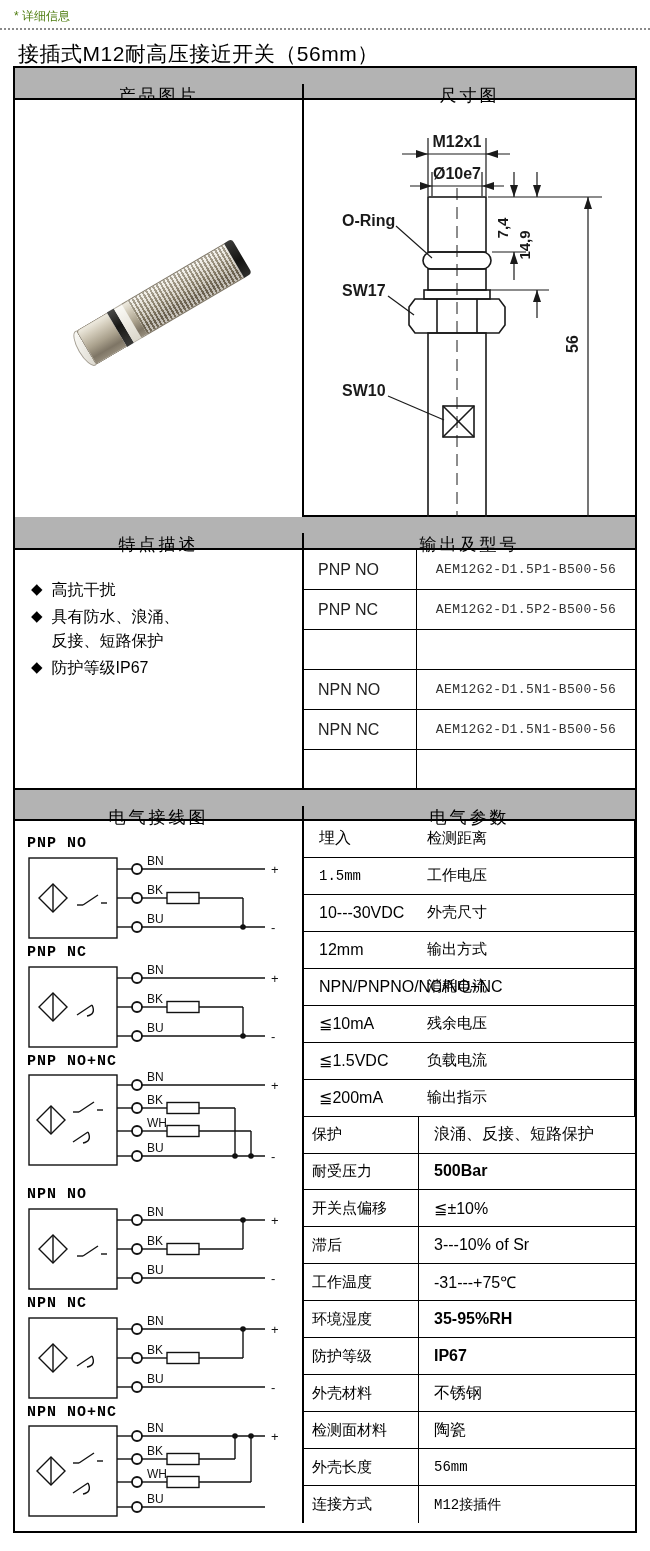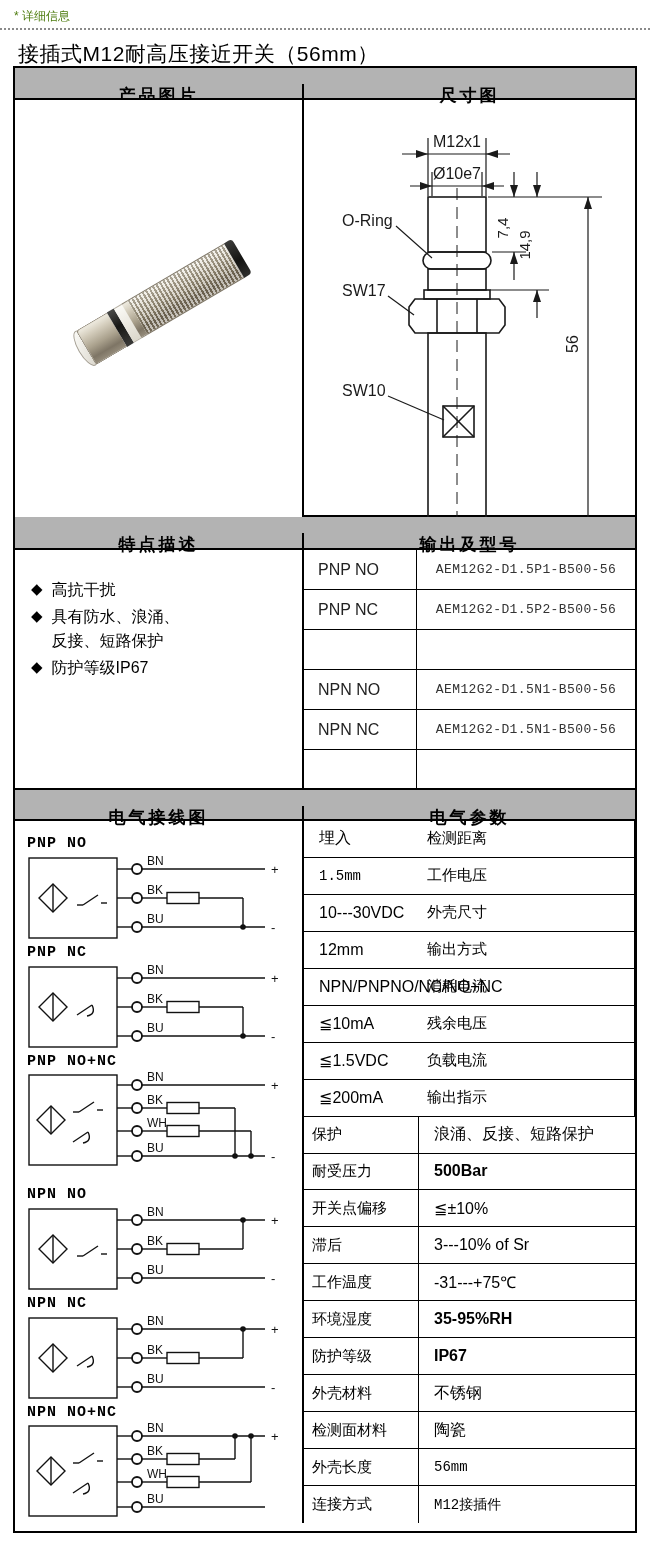--- a/index.html
+++ b/index.html
@@ -14,22 +14,22 @@
   
   .tbl{position:absolute;left:13px;top:66px;width:624px;height:1467px;
        border:2px solid #000;box-sizing:border-box;background:#fff;}
   .band{display:grid;grid-template-columns:289px 1fr;box-sizing:border-box;}
   .band + .band{border-top:2px solid #000;}
   .cl{border-right:2px solid #000;box-sizing:border-box;}
   .hdr{height:30px;background:#b3b3b3;}
   .hdr2{height:33px;background:#b3b3b3;}
   .hdr3{height:31px;background:#b3b3b3;}
   .hcell{display:flex;align-items:center;justify-content:center;
-         font-weight:bold;font-size:17px;letter-spacing:3px;margin-top:16px;}
-  .b-photo{height:417px;}
+         font-weight:normal;font-size:17px;letter-spacing:3px;margin-top:16px;}
+  .b-photo{height:417px;font-weight:bold;}
   .b-feat{height:240px;}
   .b-wire{height:702px;}
 
   
   .photo-cell{position:relative;overflow:hidden;background:#fff;}
   .sensor{position:absolute;left:64px;top:232px;width:189px;height:40px;
           transform:rotate(-30.5deg);transform-origin:0 20px;display:flex;}
   .seg{height:100%;box-sizing:border-box;}
   .metal{background:linear-gradient(180deg,#eae6da 4%,#d2cbba 24%,#aaa18d 55%,#7e7565 82%,#958c7b 100%);}
   .s-face{width:15px;border-radius:50%;background:linear-gradient(135deg,#fdfdfa,#d8d4c9);

